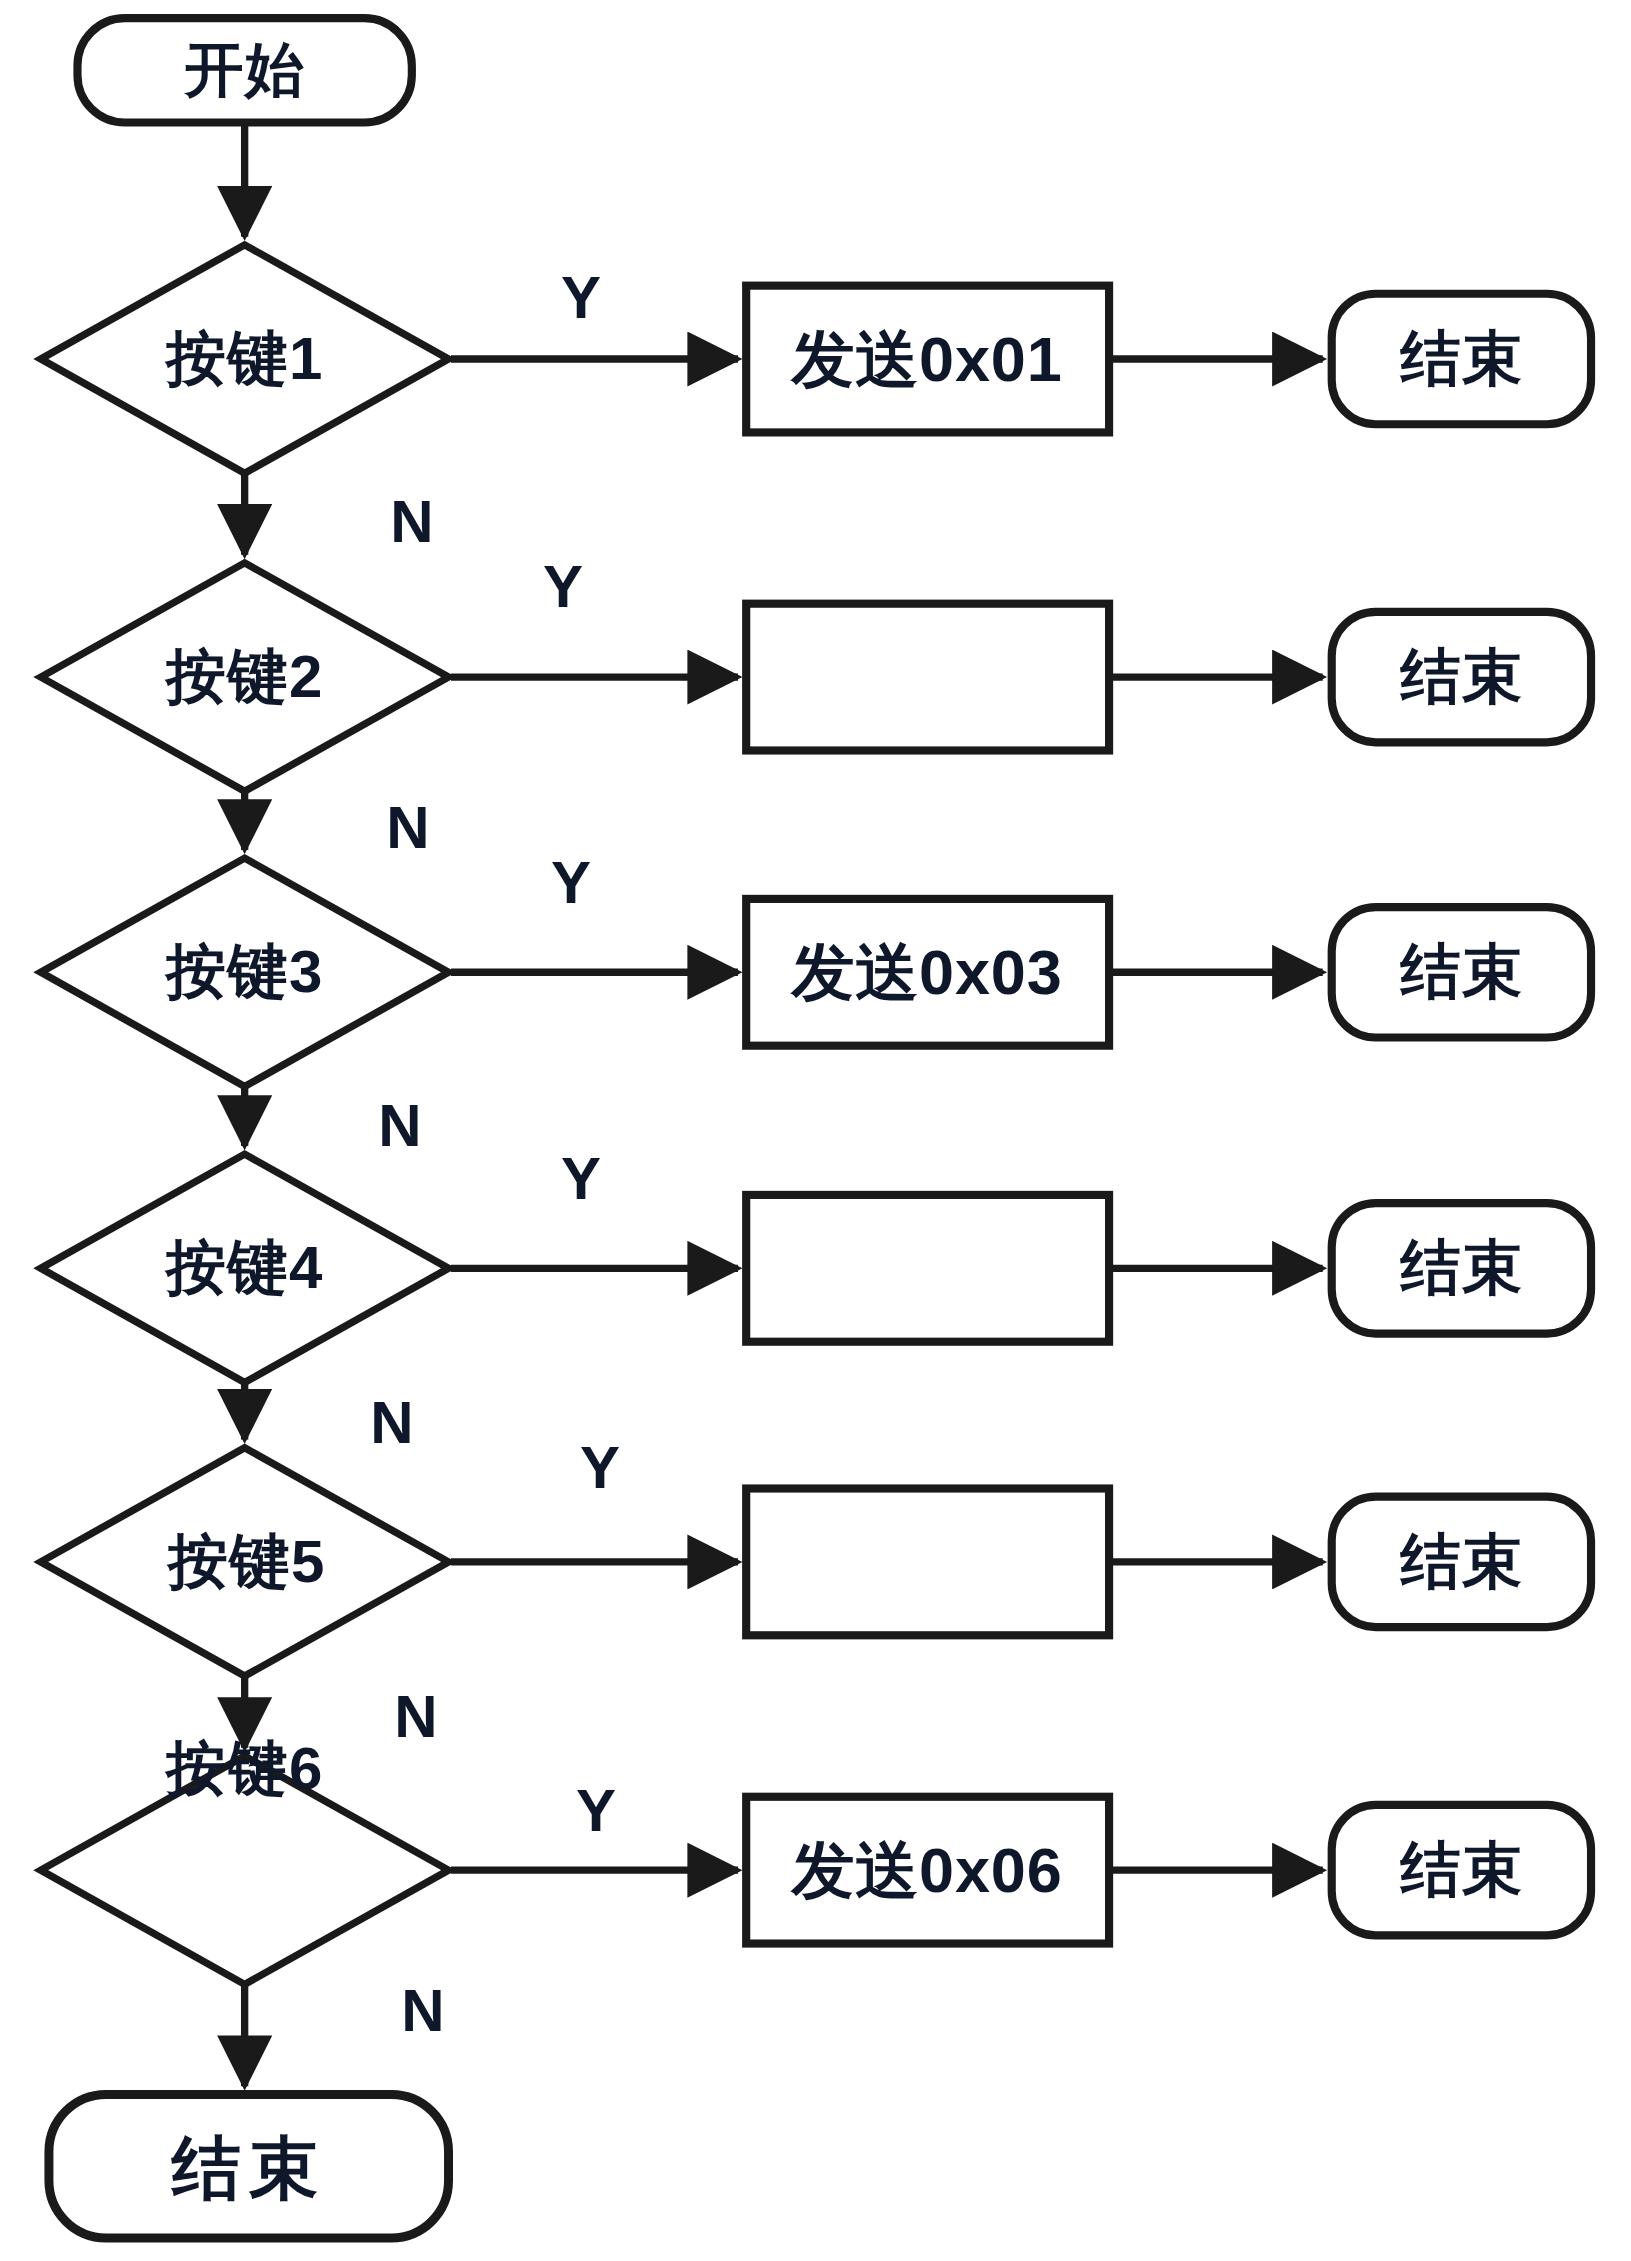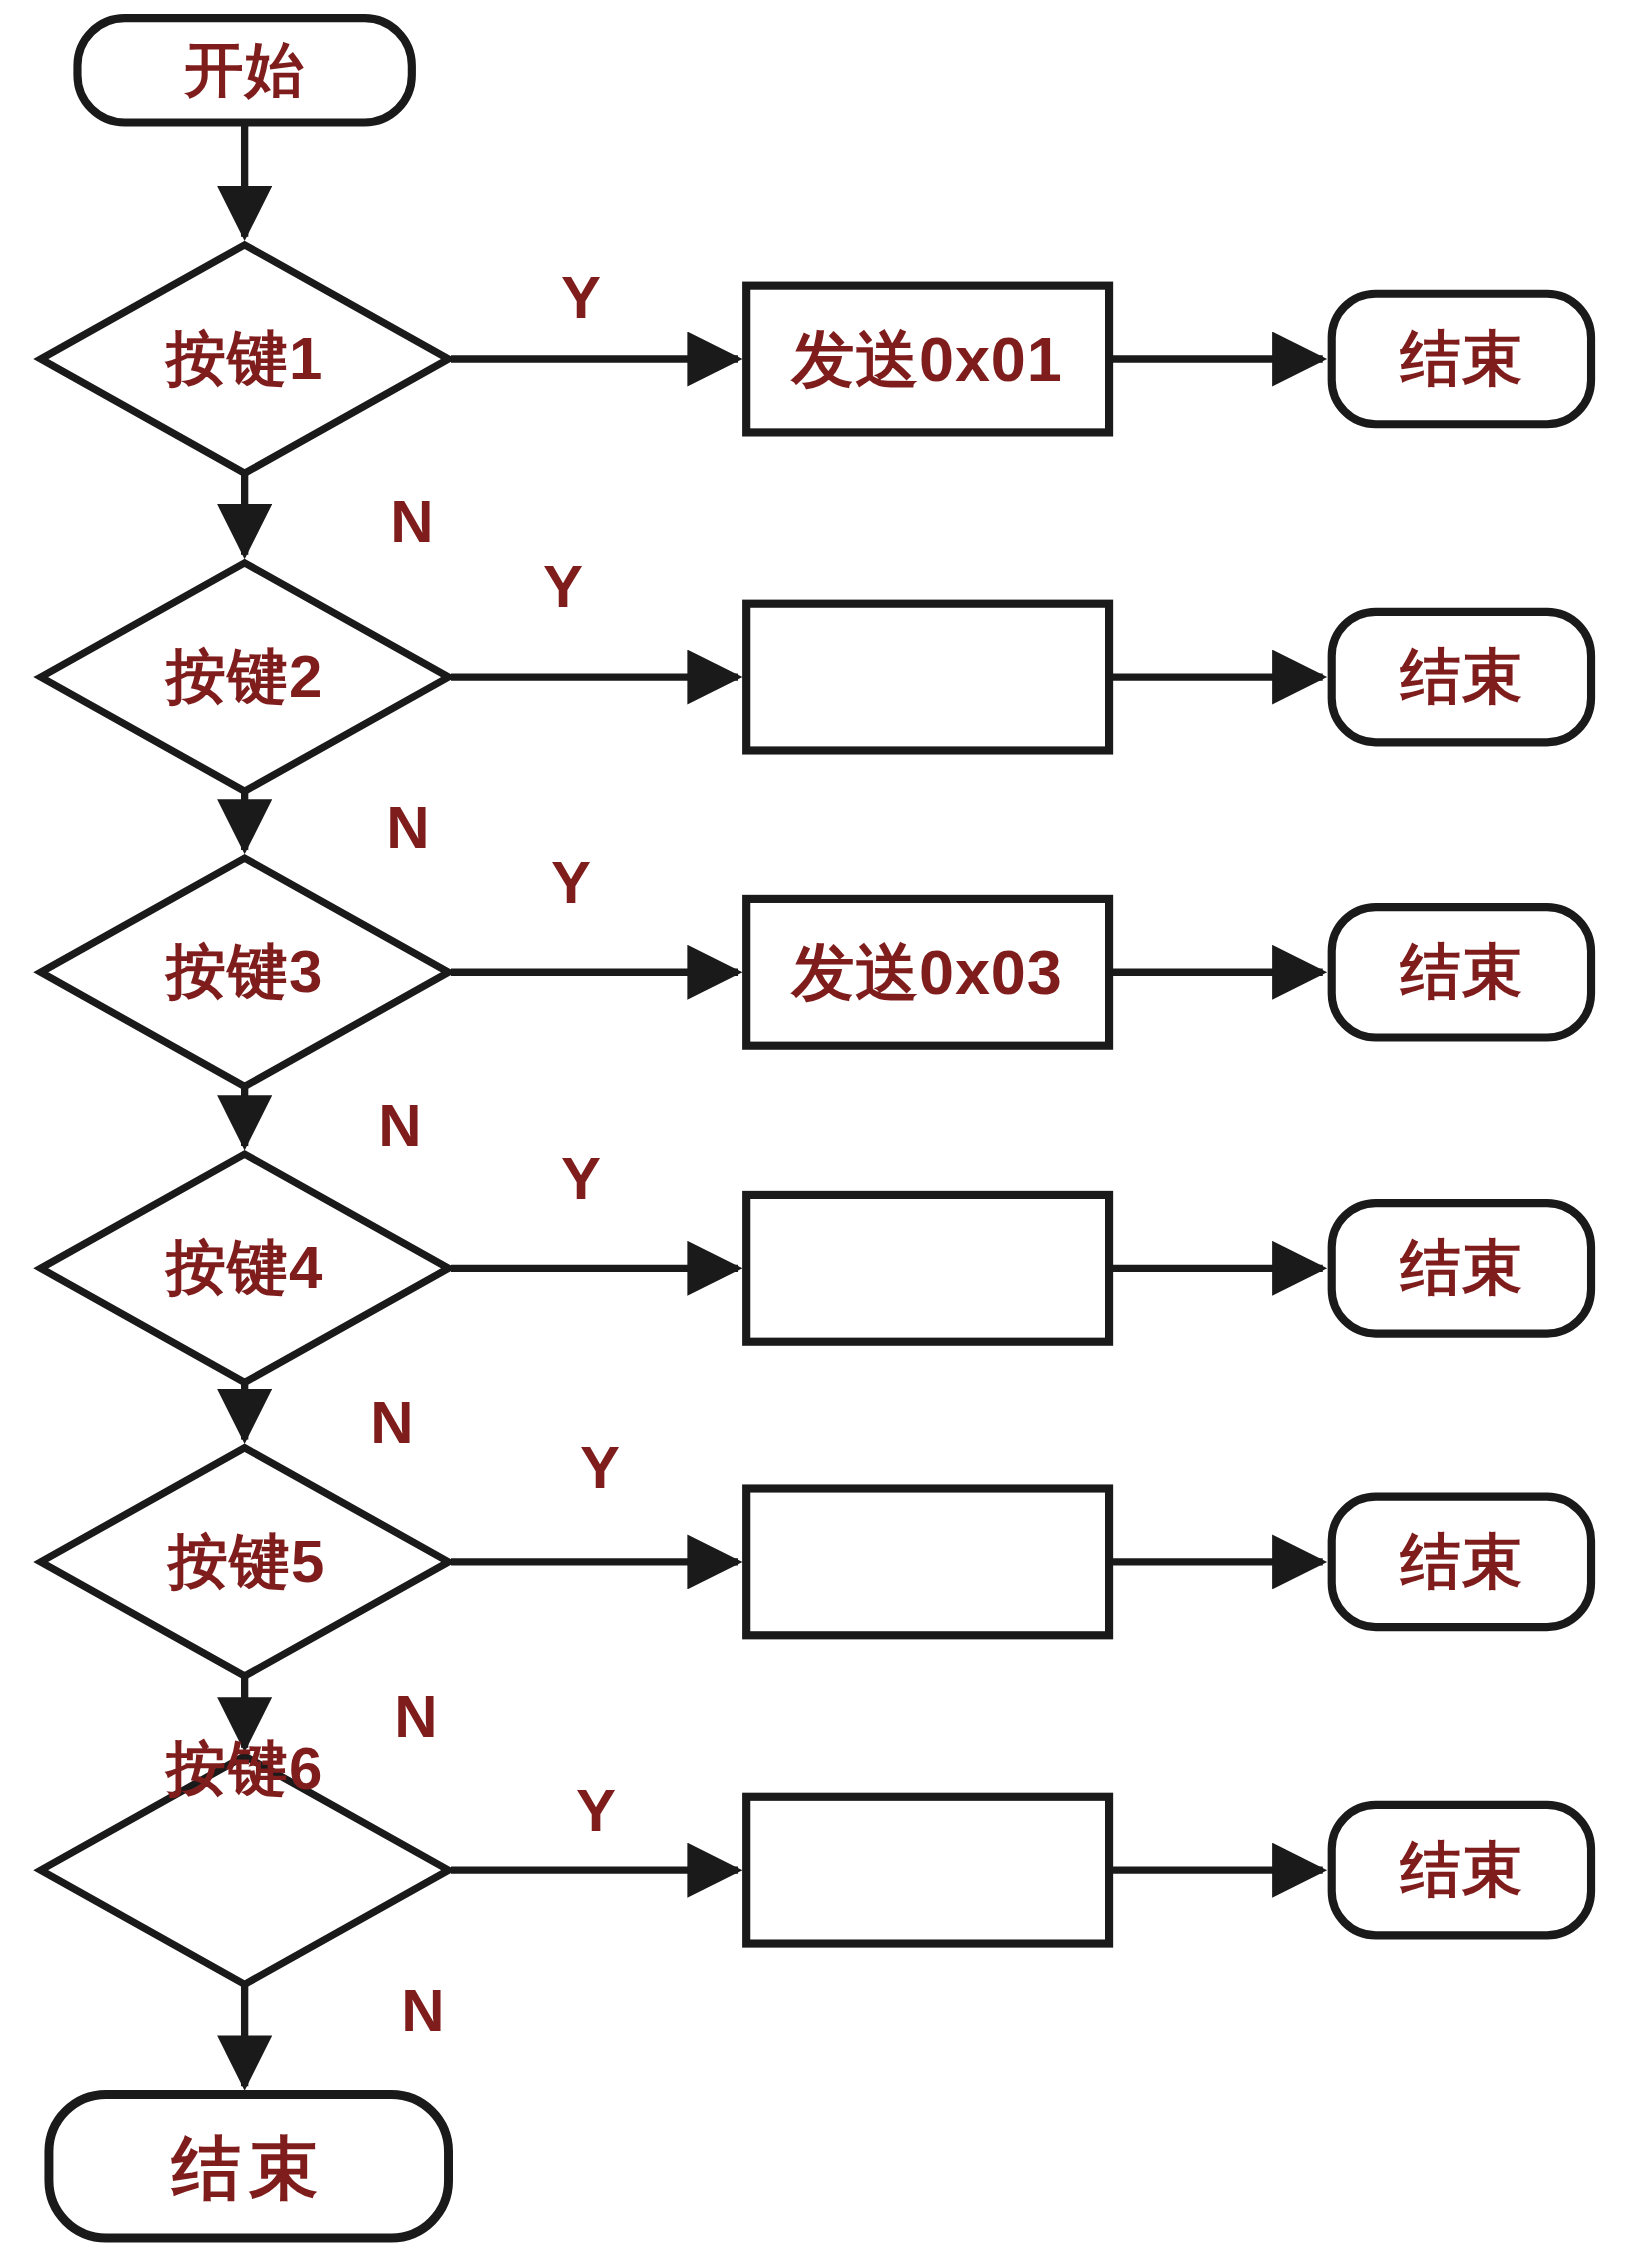--- a/index.html
+++ b/index.html
@@ -7,21 +7,21 @@
     width:1631px;height:2261px;
     background:#ffffff;
     font-family:"Liberation Sans","DejaVu Sans",sans-serif;
     position:relative;
   }
   #canvas{position:relative;width:1631px;height:2261px;overflow:hidden;}
   svg.shapes{position:absolute;left:0;top:0;width:1631px;height:2261px;}
   .lbl{
     position:absolute;
     transform:translate(-50%,-50%);
-    color:#7f1d1d;
+    color:#0f172a;
     font-weight:700;
     white-space:nowrap;
     text-align:center;
     line-height:1;
     letter-spacing:1.6px;
   }
   .lbl.start  {font-size:59px;}
   .lbl.cond   {font-size:60px;}
   .lbl.action {font-size:63px;letter-spacing:0.8px;text-align:right;}
   .lbl.endr   {font-size:60px;}
@@ -121,19 +121,20 @@
   <div class="lbl endr" style="left:1462px;top:1268px">结束</div>
   <div class="lbl branch" style="left:392px;top:1423px">N</div>
 
   <div class="lbl cond" style="left:247px;top:1562px">按键5</div>
   <div class="lbl branch" style="left:600px;top:1468px">Y</div>
   <div class="lbl endr" style="left:1462px;top:1562px">结束</div>
   <div class="lbl branch" style="left:416px;top:1717px">N</div>
 
   <div class="lbl cond" style="left:245px;top:1769px">按键6</div>
   <div class="lbl branch" style="left:596px;top:1811px">Y</div>
+  <div class="lbl action" style="left:927px;top:1870px">发送0x06</div>
   <div class="lbl endr" style="left:1462px;top:1870px">结束</div>
   <div class="lbl branch" style="left:423px;top:2011px">N</div>
 
   <div class="lbl final" style="left:249px;top:2168px">结束</div>
 
 </div>
 
 
 </body></html>

